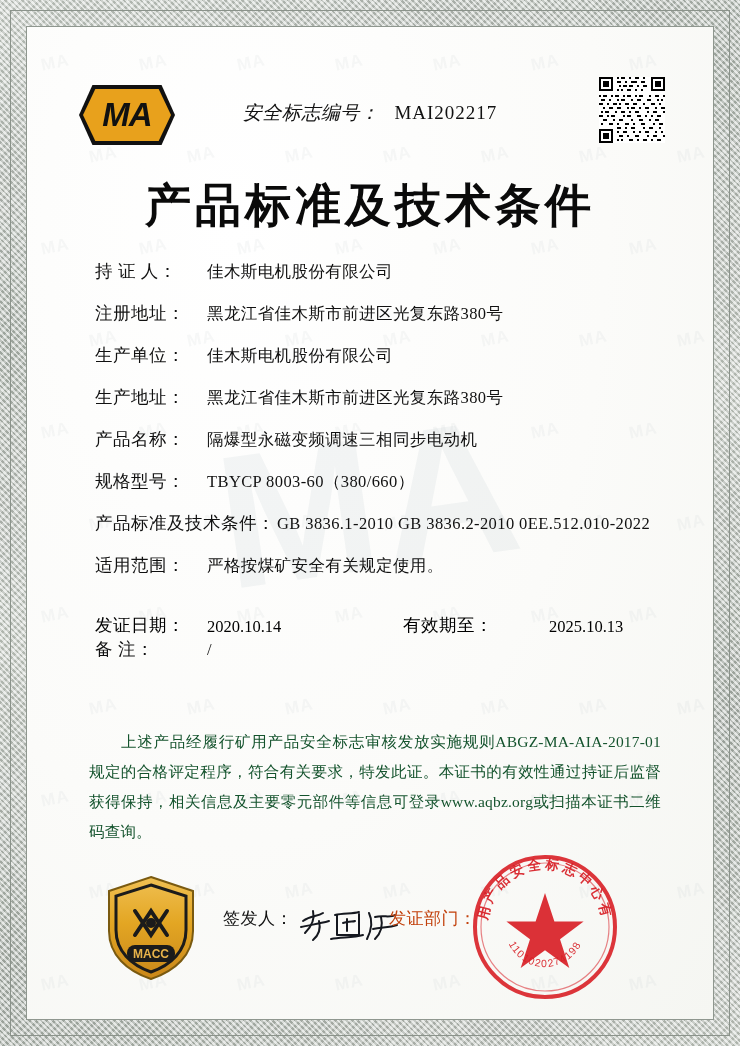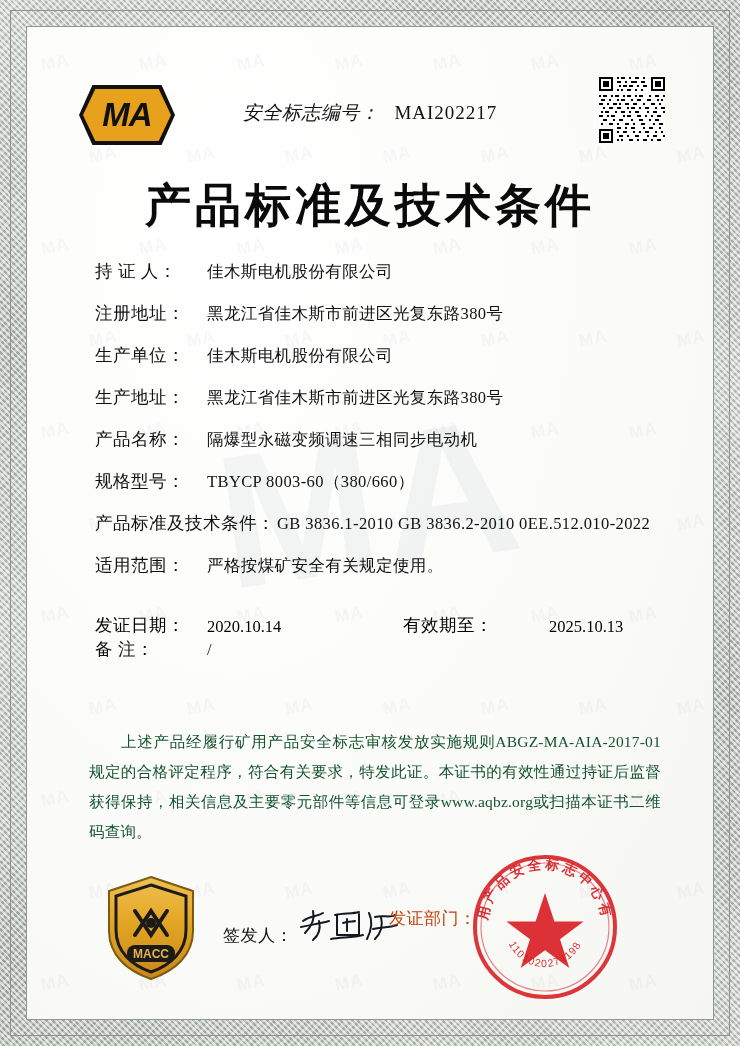--- a/index.html
+++ b/index.html
@@ -237,21 +237,20 @@
     height: 106px;
   }
   .macc-badge svg { display: block; }
 
   
   .sign-block {
     position: absolute;
     left: 196px;
     top: 880px;
     display: flex;
-    align-items: flex-end;
   }
   .sign-label {
     font-size: 17px;
     color: #111;
     letter-spacing: 0.5px;
   }
   .sign-handwriting {
     position: relative;
     width: 104px;
     height: 40px;

